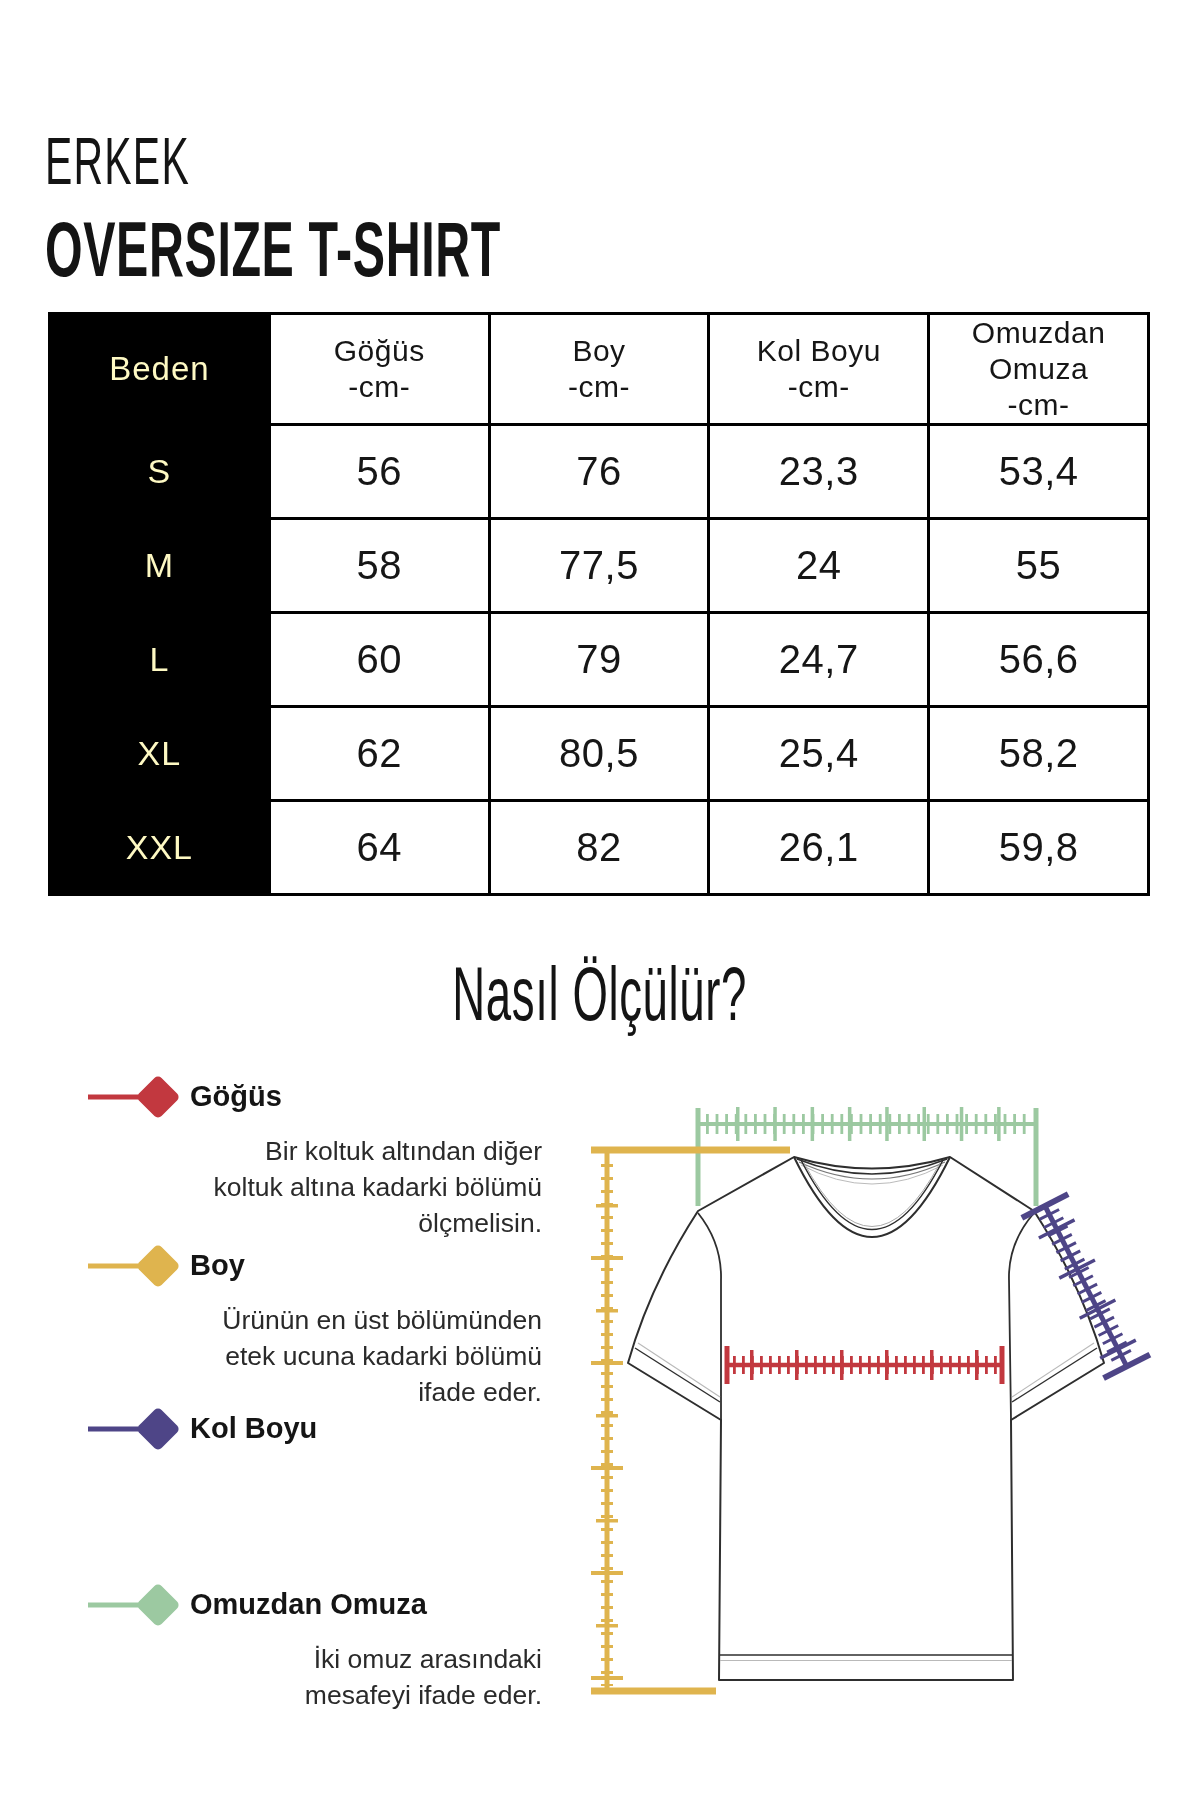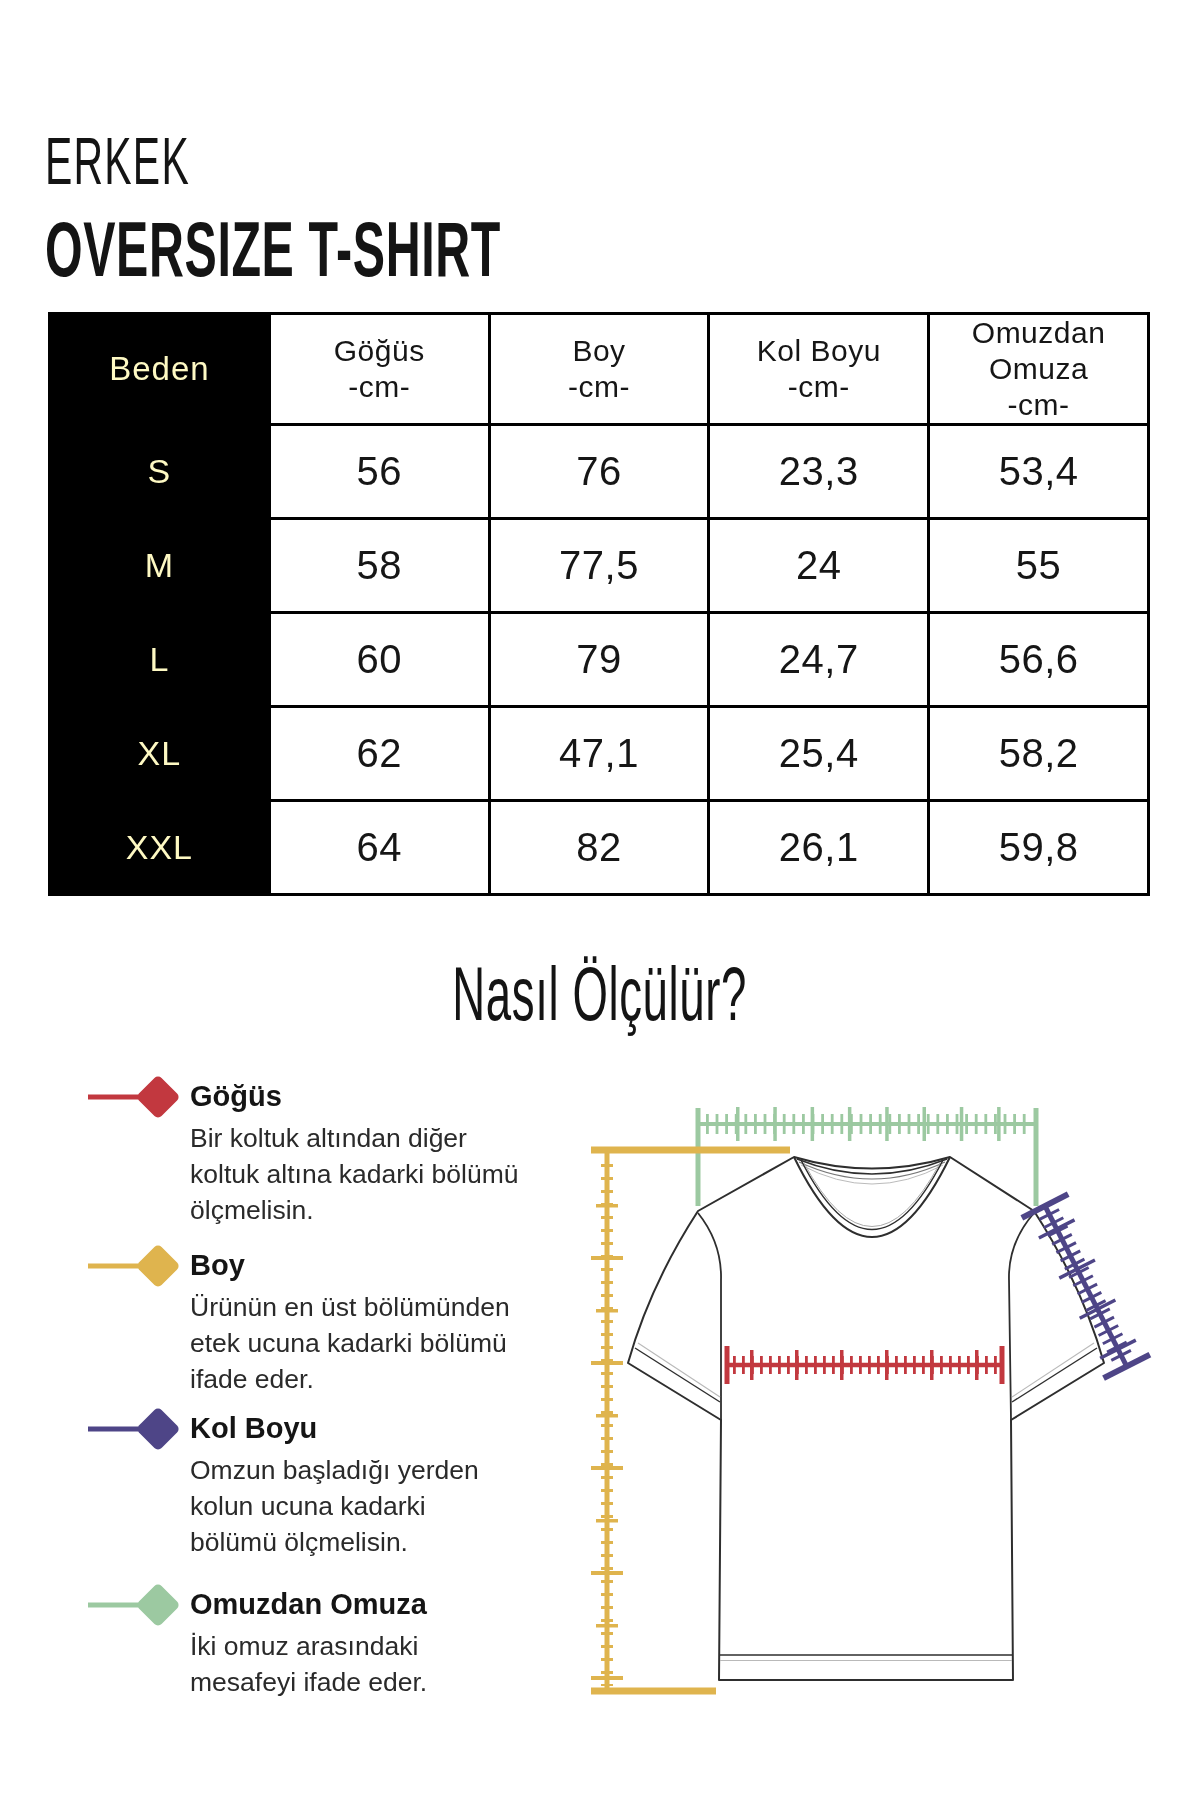--- a/index.html
+++ b/index.html
@@ -32,21 +32,21 @@
 
   
   .howto-title{position:absolute;left:0;top:952px;width:1200px;text-align:center;line-height:1.1;text-decoration:underline;}
   .howto-title span{display:inline-block;transform:scaleX(0.60);transform-origin:center;
                     font-size:76px;font-weight:400;letter-spacing:1px;color:#141414;}
 
   .legend-item{position:absolute;left:72px;width:470px;}
   .legend-marker{position:absolute;left:0;top:-14px;}
   .legend-text{margin-left:118px;}
   .legend-name{font-size:29px;font-weight:700;line-height:40px;color:#151515;}
-  .legend-desc{margin-top:4px;font-size:26.5px;line-height:36px;color:#2a2a2a;white-space:pre-line;}
+  .legend-desc{margin-top:17px;font-size:26.5px;line-height:36px;color:#2a2a2a;white-space:pre-line;text-align:right;}
 
   .shirt-svg{position:absolute;left:540px;top:1080px;}
 </style>
 </head>
 <body>
 
 <div class="page">
 
   <div class="hdr-category condensed">ERKEK</div>
   <div class="hdr-title condensed">OVERSIZE T-SHIRT</div>
@@ -90,21 +90,21 @@
     <tr class="data-row">
       <td class="beden-col size-cell">L</td>
       <td class="val-cell">60</td>
       <td class="val-cell">79</td>
       <td class="val-cell">24,7</td>
       <td class="val-cell">56,6</td>
     </tr>
     <tr class="data-row">
       <td class="beden-col size-cell">XL</td>
       <td class="val-cell">62</td>
-      <td class="val-cell">47,1</td>
+      <td class="val-cell">80,5</td>
       <td class="val-cell">25,4</td>
       <td class="val-cell">58,2</td>
     </tr>
     <tr class="data-row">
       <td class="beden-col size-cell">XXL</td>
       <td class="val-cell">64</td>
       <td class="val-cell">82</td>
       <td class="val-cell">26,1</td>
       <td class="val-cell">59,8</td>
     </tr>
@@ -147,23 +147,20 @@
 
   <div class="legend-item" style="top:1408px;">
     <svg class="legend-marker" width="130" height="70" viewBox="0 0 130 70">
       <g stroke="#4e4587">
           <line x1="16" y1="35" x2="66" y2="35" stroke-width="5"></line>
         </g>
       <rect x="70" y="19" width="32" height="32" rx="5" transform="rotate(45 86 35)" fill="#4e4587"></rect>
     </svg>
     <div class="legend-text">
       <div class="legend-name">Kol Boyu</div>
-      <div class="legend-desc">Omzun başladığı yerden
-kolun ucuna kadarki
-bölümü ölçmelisin.</div>
     </div>
   </div>
 
   <div class="legend-item" style="top:1584px;">
     <svg class="legend-marker" width="130" height="70" viewBox="0 0 130 70">
       <g stroke="#9cc9a1">
           <line x1="16" y1="35" x2="66" y2="35" stroke-width="5"></line>
         </g>
       <rect x="70" y="19" width="32" height="32" rx="5" transform="rotate(45 86 35)" fill="#9cc9a1"></rect>
     </svg>

